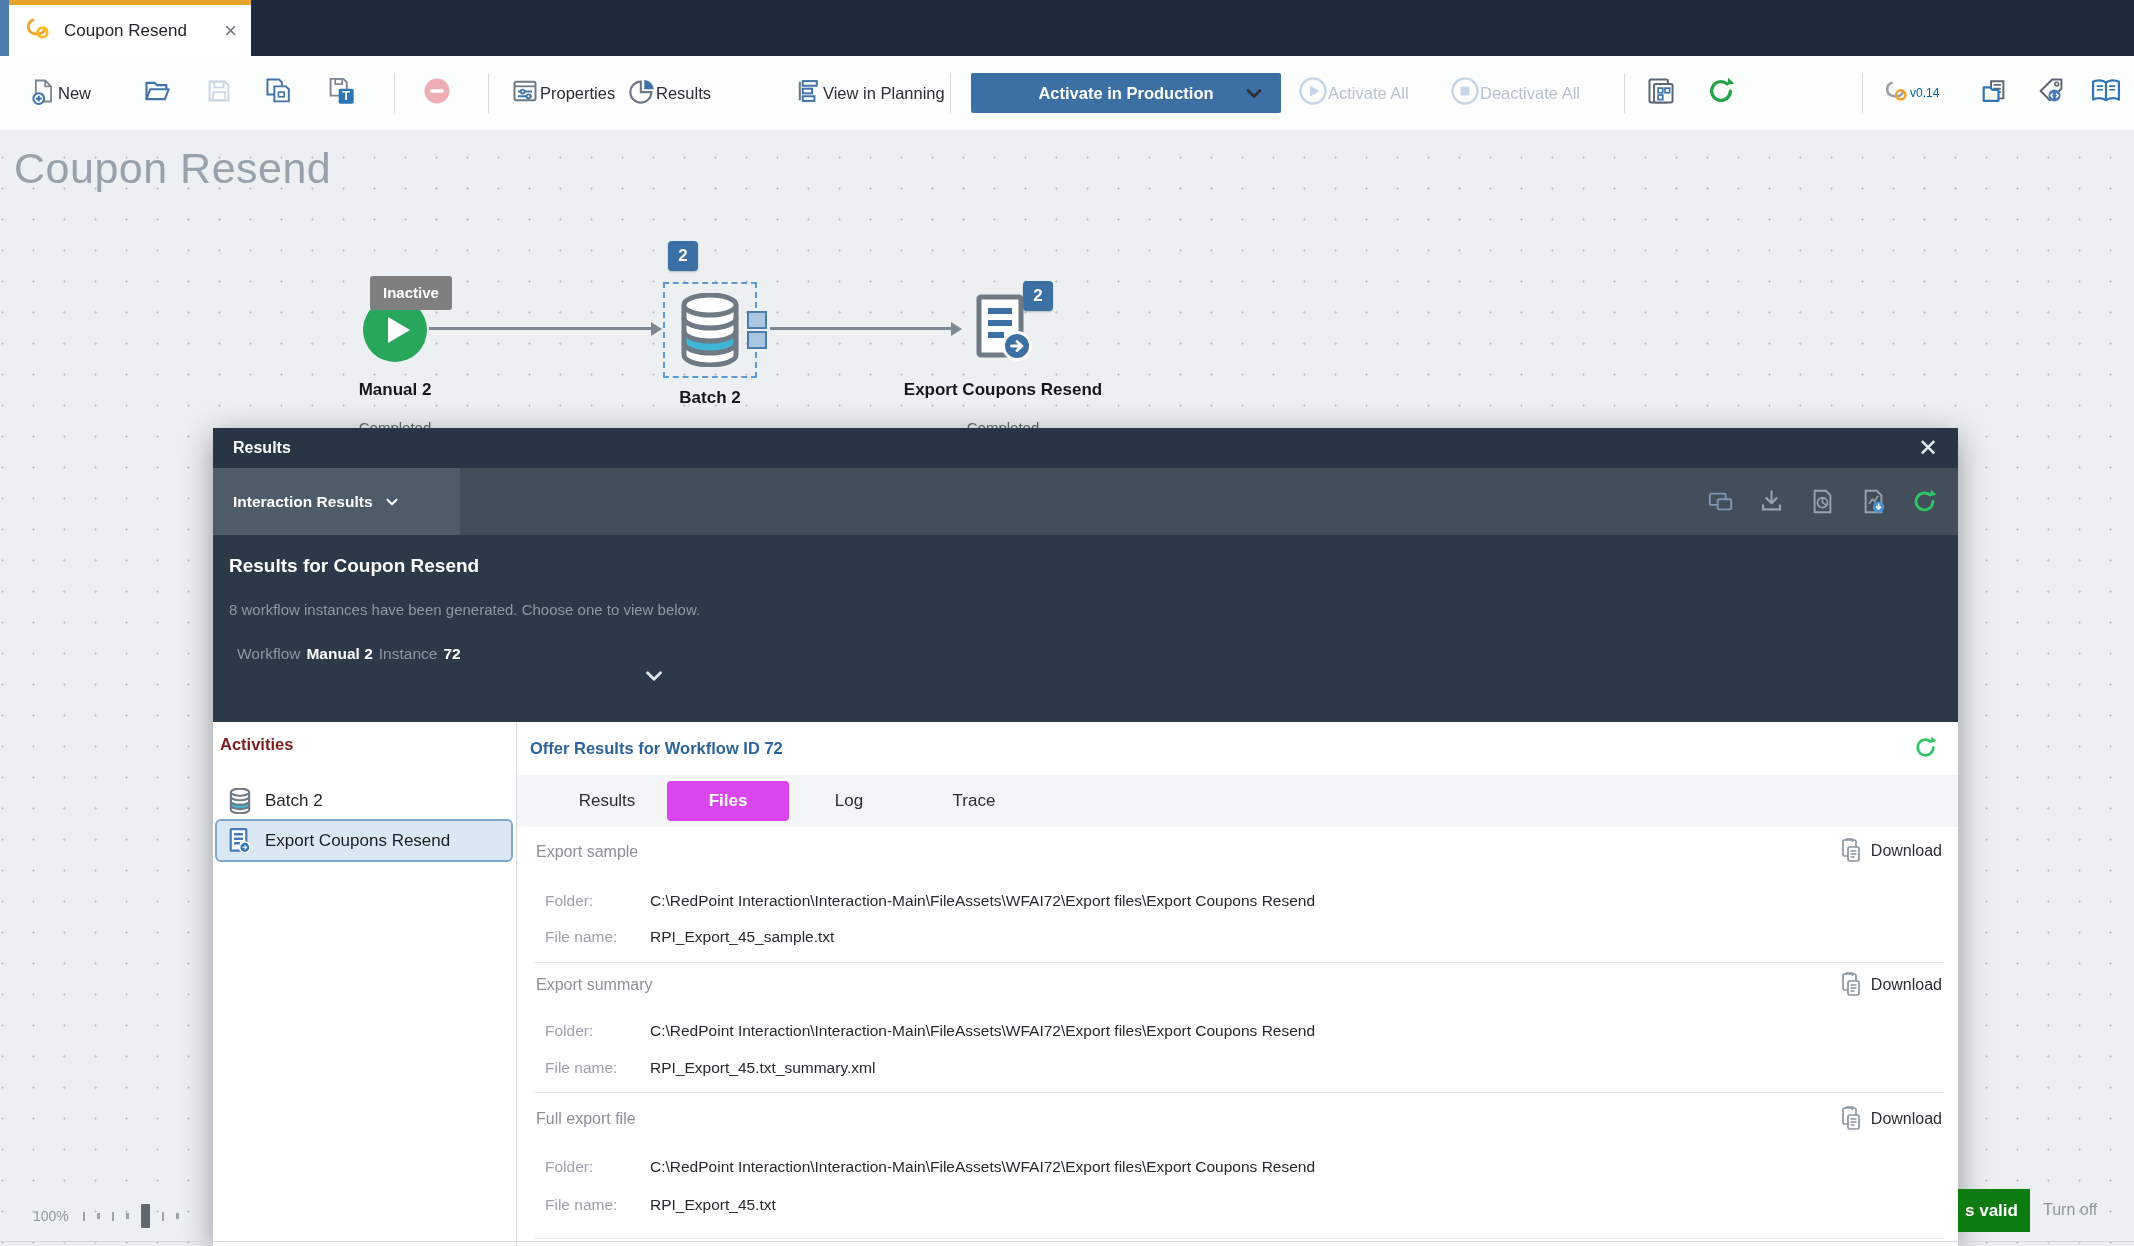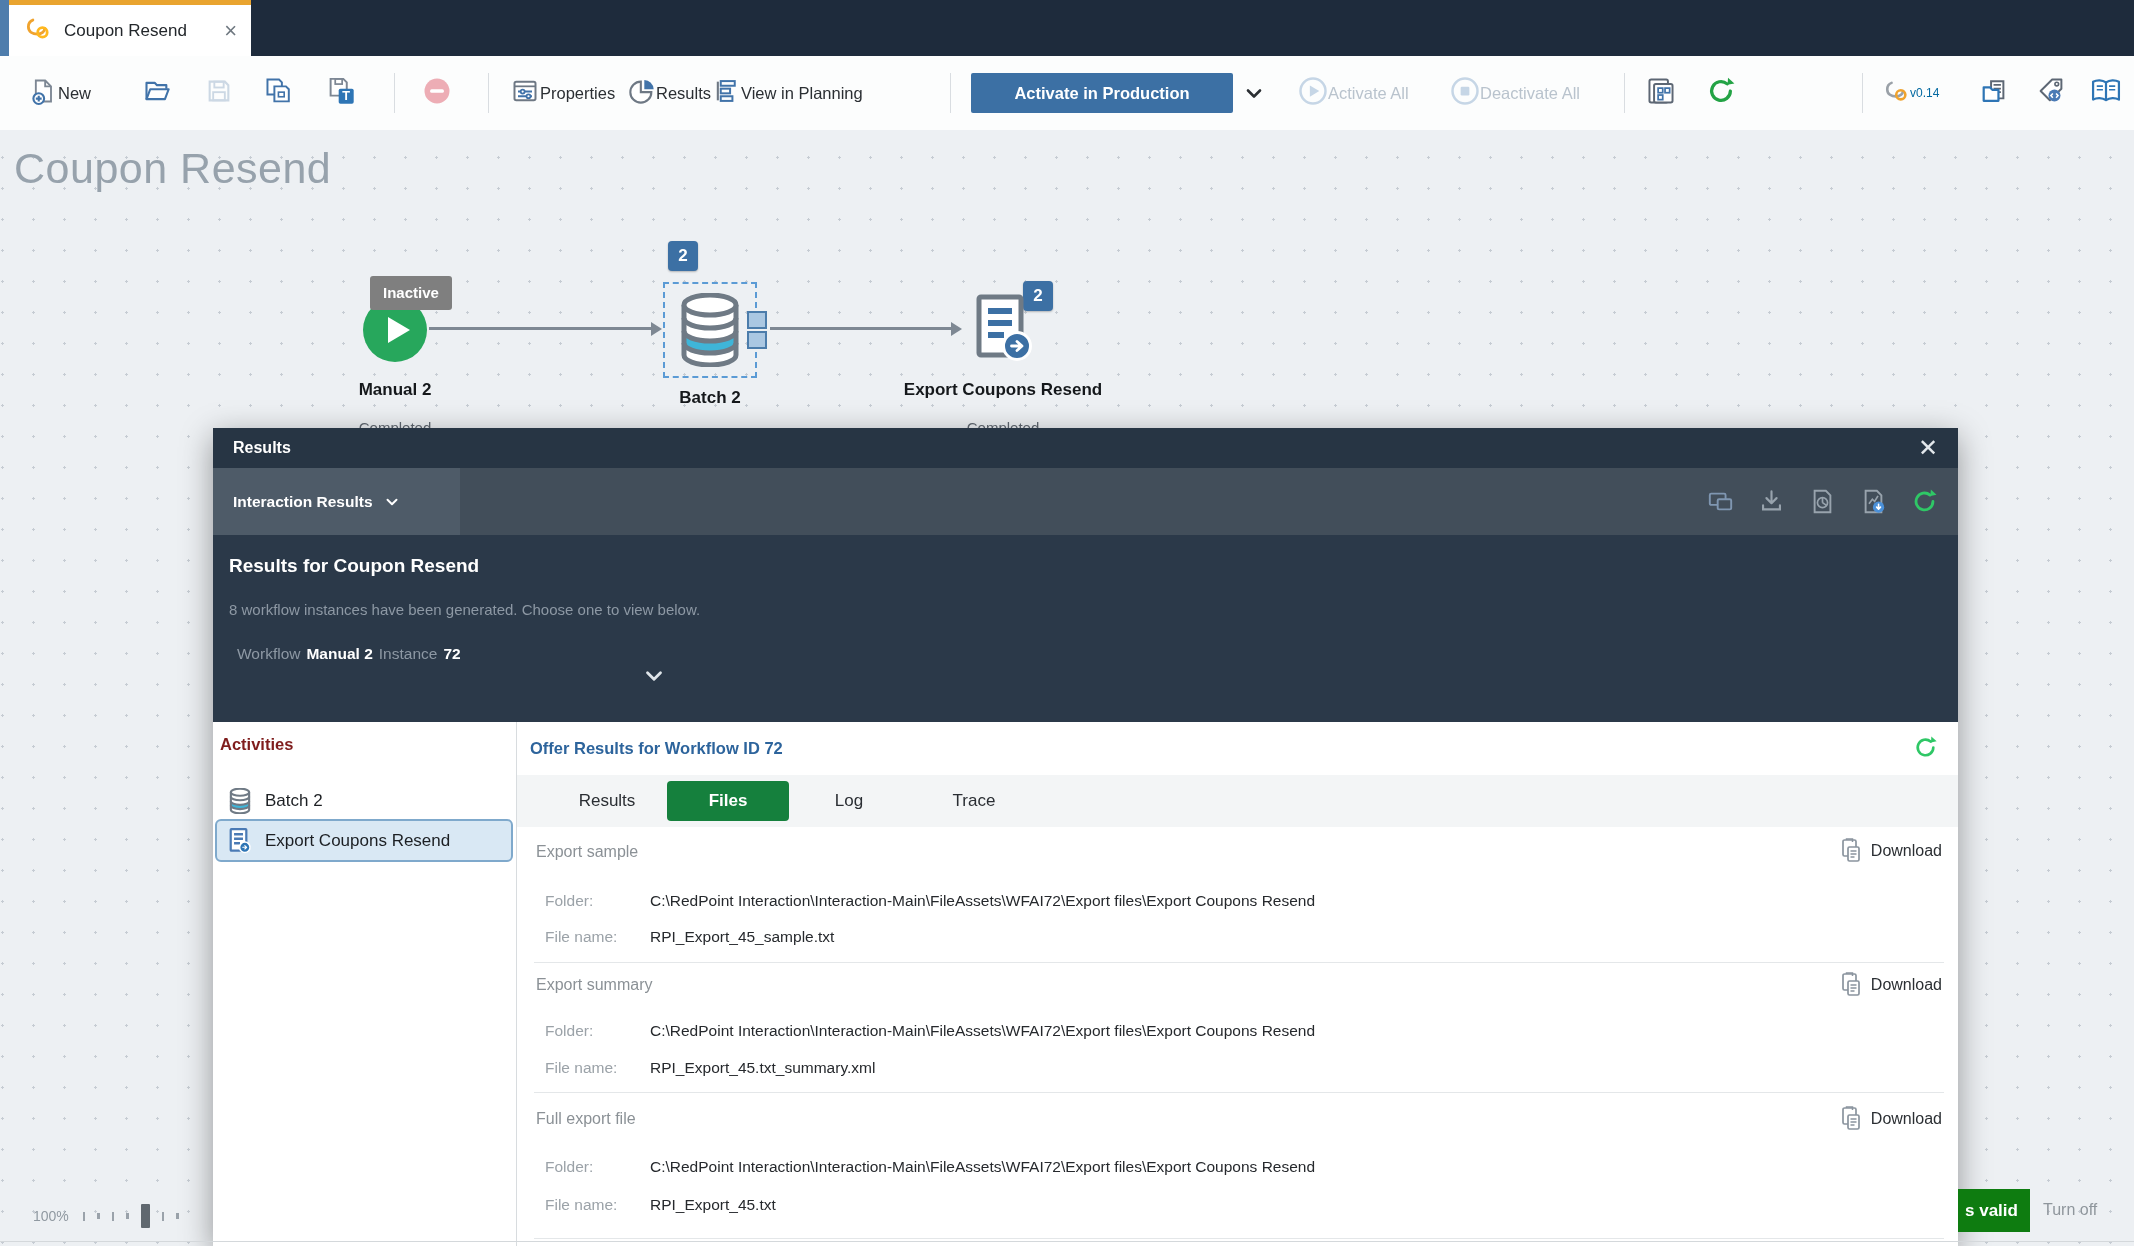--- a/index.html
+++ b/index.html
@@ -82,21 +82,21 @@
   .act-title { position:absolute; left:7px; top:13px; font-size:16.5px; font-weight:bold; color:#7f1d1d; }
   .act-item { position:absolute; left:2px; width:298px; height:40px; display:flex; align-items:center; gap:13px;
               padding-left:11px; font-size:17px; color:#1c1f23; cursor:pointer; border:2px solid transparent; border-radius:6px; }
   .act-item.sel { background:#d9e8f4; border-color:#7fa9cc; height:43px; }
 
   .main-panel { flex:1; position:relative; }
   .offer-title { position:absolute; left:13px; top:17px; font-size:16.5px; font-weight:bold; color:#2d649c; }
   .main-refresh { position:absolute; right:20px; top:13px; cursor:pointer; }
   .tabsbar { position:absolute; left:0; top:53px; width:100%; height:52px; background:#f3f5f6; }
   .ftab { position:absolute; top:0; height:52px; line-height:52px; text-align:center; font-size:17px; color:#2a2e33; cursor:pointer; }
-  .ftab.active { top:6px; height:40px; line-height:40px; background:#15803d; color:#fff; font-weight:bold; border-radius:4px; }
+  .ftab.active { top:6px; height:40px; line-height:40px; background:#d946ef; color:#fff; font-weight:bold; border-radius:4px; }
 
   .sec-title { position:absolute; left:19px; font-size:16px; color:#8b9196; }
   .frow { position:absolute; font-size:15.5px; }
   .frow .flabel { position:absolute; left:28px; color:#9ba2a8; white-space:nowrap; }
   .frow .fvalue { position:absolute; left:133px; color:#26292d; white-space:nowrap; }
   .sec-div { position:absolute; left:17px; right:14px; height:1px; background:#e4e7e9; }
   .dl-btn { position:absolute; right:16px; display:flex; align-items:center; gap:9px; font-size:16px;
             color:#2b2f33; cursor:pointer; }
 
   
@@ -180,31 +180,31 @@
           </svg></span>
       <span class="tlabel">Properties</span>
     </div>
     <div class="titem" style="left:628px">
       <span><svg width="28" height="28" viewBox="0 0 24 24">
             <path d="M11 4 A9 9 0 1 0 20 13 L11 13 Z" fill="#fff" stroke="#6e7884" stroke-width="1.8"></path>
             <path d="M14 2.5 a8.5 8.5 0 0 1 8 8 l-8 0 z" fill="#4173a9"></path>
           </svg></span>
       <span class="tlabel">Results</span>
     </div>
-    <div class="titem" style="left:711px">
+    <div class="titem" style="left:793px">
       <span><svg width="30" height="28" viewBox="0 0 24 24">
             <path d="M5 4 v16" stroke="#6e7884" stroke-width="1.8"></path>
             <rect x="7.5" y="3.5" width="12" height="4" fill="none" stroke="#4173a9" stroke-width="1.7"></rect>
             <rect x="7.5" y="10" width="8" height="4" fill="none" stroke="#4173a9" stroke-width="1.7"></rect>
             <rect x="7.5" y="16.5" width="10" height="4" fill="none" stroke="#4173a9" stroke-width="1.7"></rect>
           </svg></span>
       <span class="tlabel">View in Planning</span>
     </div>
     <div class="tsep" style="left:950px"></div>
-    <button class="btn-primary" style="left:971px; width:262px">Activate in Production</button>
+    <button class="btn-primary" style="left:971px; width:310px">Activate in Production</button>
     <div class="titem" style="left:1242px">
       <svg width="24" height="24" viewBox="0 0 24 24">
           <path d="M6 9.5 L12 15.5 L18 9.5" fill="none" stroke="#2b2f33" stroke-width="2.6" stroke-linecap="round" stroke-linejoin="round"></path>
         </svg>
     </div>
     <div class="titem" style="left:1298px">
       <span><svg width="30" height="30" viewBox="0 0 24 24">
             <circle cx="12" cy="12" r="10" fill="none" stroke="#c6d6e6" stroke-width="2"></circle>
             <path d="M9.5 7.5 L17 12 L9.5 16.5 Z" fill="#c6d6e6"></path>
           </svg></span>

